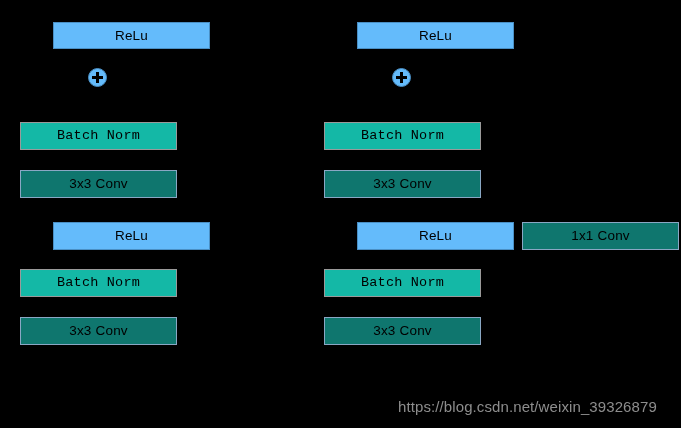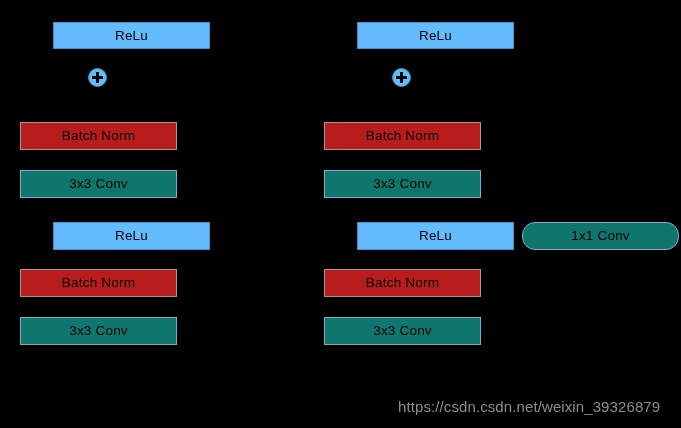--- a/index.html
+++ b/index.html
@@ -34,22 +34,23 @@
   .block.relu {
     background: #64bbfb;
     border-color: #4a8fc4;
     margin-left: 33px;
   }
   .block.conv {
     background: #0f766e;
     border-color: #8aa7c4;
   }
   .block.bn {
-    background: #b91c1c;
+    background: #14b8a6;
     border-color: #9a9a9a;
+    font-family: Liberation Mono, monospace;
   }
   .adder {
     position: absolute;
     box-sizing: border-box;
     width: 19px;
     height: 19px;
     border-radius: 50%;
     background: #64bbfb;
     border: 1px solid #4a8fc4;
     display: flex;
@@ -109,17 +110,17 @@
   <div class="block bn" style="left:324px; top:122px; width:157px; height:28px;">Batch Norm</div>
 
   <div class="block conv" style="left:324px; top:170px; width:157px; height:28px;">3x3 Conv</div>
 
   <div class="block relu" style="left:324px; top:222px; width:157px; height:28px;">ReLu</div>
 
   <div class="block bn" style="left:324px; top:269px; width:157px; height:28px;">Batch Norm</div>
 
   <div class="block conv" style="left:324px; top:317px; width:157px; height:28px;">3x3 Conv</div>
 
-  <div class="block conv" style="left:522px; top:222px; width:157px; height:28px;border-radius:13px;">1x1 Conv</div>
+  <div class="block conv" style="left:522px; top:222px; width:157px; height:28px;">1x1 Conv</div>
 
-  <div class="watermark" style="left:398px; top:398px;">https://csdn.csdn.net/weixin_39326879</div>
+  <div class="watermark" style="left:398px; top:398px;">https://blog.csdn.net/weixin_39326879</div>
 
 </div>
 
 </body></html>

